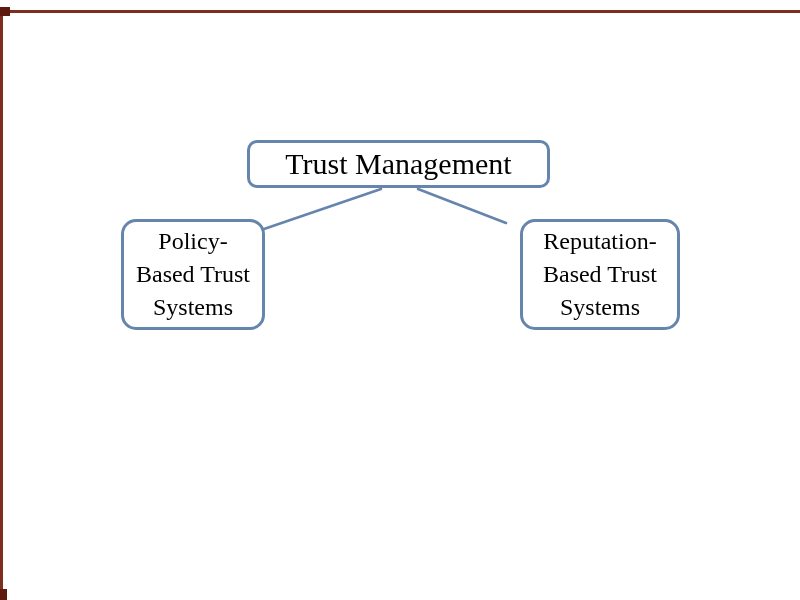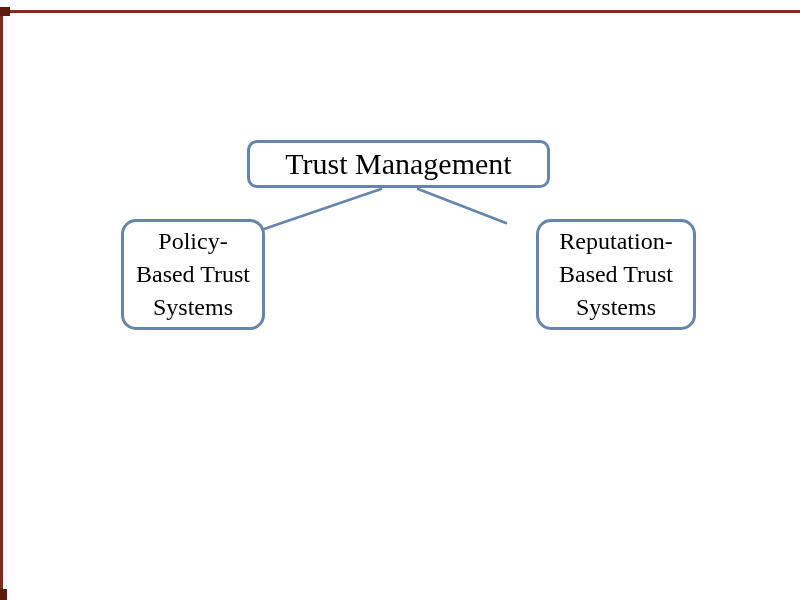--- a/index.html
+++ b/index.html
@@ -63,21 +63,21 @@
     font-size: 30px;
   }
   .node-child {
     top: 219px;
     height: 111px;
     border-radius: 15px;
     font-size: 24px;
     line-height: 33px;
   }
   .node-left  { left: 121px; width: 144px; }
-  .node-right { left: 536px; width: 160px; }
+  .node-right { left: 520px; width: 160px; }
   .node span { display: block; }
 </style>
 </head>
 <body>
 
 <div class="stage">
 
   <div class="frame-corner corner-tl"></div>
   <div class="frame-part frame-top"></div>
   <div class="frame-part frame-left"></div>

